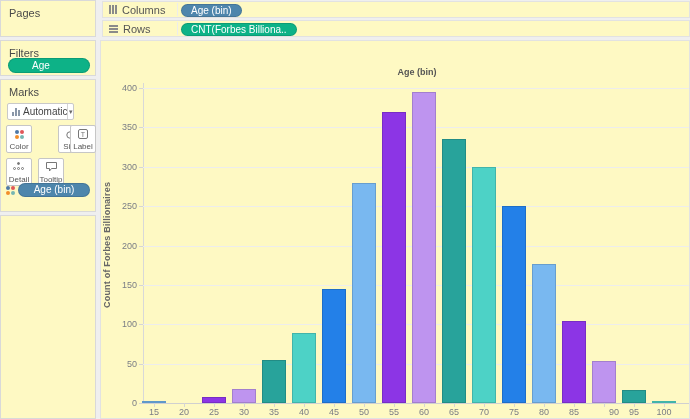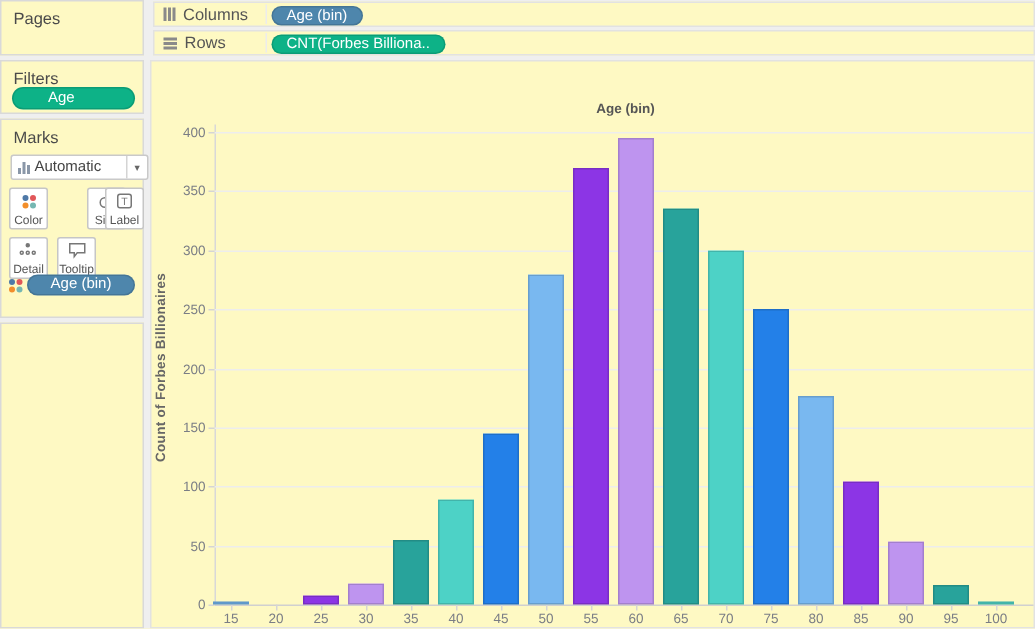--- a/index.html
+++ b/index.html
@@ -14,21 +14,21 @@
   #filters-card { left:0; top:40px; width:96px; height:36px; }
   #marks-card   { left:0; top:79px; width:96px; height:133px; }
   #filler-card  { left:0; top:215px; width:96px; height:204px; }
 
   .pill { border-radius:8px; color:#fff; font-size:10px; line-height:14px;
           text-align:center; box-shadow: inset 0 0 0 1px rgba(0,0,0,.12);
           white-space:nowrap; overflow:hidden; cursor:default; }
   #filters-pill { position:absolute; left:7px; top:17px; width:82px; height:15px;
                   text-align:left; padding-left:24px; line-height:15px; }
 
-  #automatic-dropdown { position:absolute; left:6px; top:23px; width:92px; height:17px;
+  #automatic-dropdown { position:absolute; left:6px; top:23px; width:67px; height:17px;
       background:#fff; border:1px solid #c9c9c9; border-radius:2px;
       display:flex; align-items:center; font-size:10px; color:#444; }
   #automatic-dropdown .dd-text { flex:1; padding-left:3px; }
   #dd-caret-box { width:14px; height:15px; border-left:1px solid #d4d4d4;
       display:flex; align-items:center; justify-content:center; font-size:7px; color:#666; }
   .mini-bars { display:inline-flex; align-items:flex-end; gap:1px; margin-left:4px; }
   .mini-bars i { display:block; width:2px; background:#8a97a8; }
 
   .marks-btn { position:absolute; width:26px; height:28px; background:#fff;
       border:1px solid #c6c6c6; border-radius:2px; display:flex; flex-direction:column;
@@ -262,21 +262,21 @@
       <div class="x-tick-mark" style="left: 413px;"></div>
       <div class="x-tick-label" style="left: 398px;">75</div>
       <div class="bar" style="left: 401px; top: 165.125px; height: 196.875px; background: rgb(35, 128, 232);"></div>
       <div class="x-tick-mark" style="left: 443px;"></div>
       <div class="x-tick-label" style="left: 428px;">80</div>
       <div class="bar" style="left: 431px; top: 222.613px; height: 139.387px; background: rgb(121, 184, 240);"></div>
       <div class="x-tick-mark" style="left: 473px;"></div>
       <div class="x-tick-label" style="left: 458px;">85</div>
       <div class="bar" style="left: 461px; top: 280.1px; height: 81.9px; background: rgb(140, 53, 229);"></div>
       <div class="x-tick-mark" style="left: 503px;"></div>
-      <div class="x-tick-label" style="left: 488px;">90</div>
+      <div class="x-tick-label" style="left: 488px; text-align: right;">90</div>
       <div class="bar" style="left: 491px; top: 320.262px; height: 41.7375px; background: rgb(190, 148, 239);"></div>
       <div class="x-tick-mark" style="left: 533px;"></div>
       <div class="x-tick-label" style="left: 518px;">95</div>
       <div class="bar" style="left: 521px; top: 348.613px; height: 13.3875px; background: rgb(40, 163, 155);"></div>
       <div class="x-tick-mark" style="left: 563px;"></div>
       <div class="x-tick-label" style="left: 548px;">100</div>
       <div class="bar" style="left: 551px; top: 359.637px; height: 2.3625px; background: rgb(77, 210, 198);"></div>
     </div>
 </div>
 

